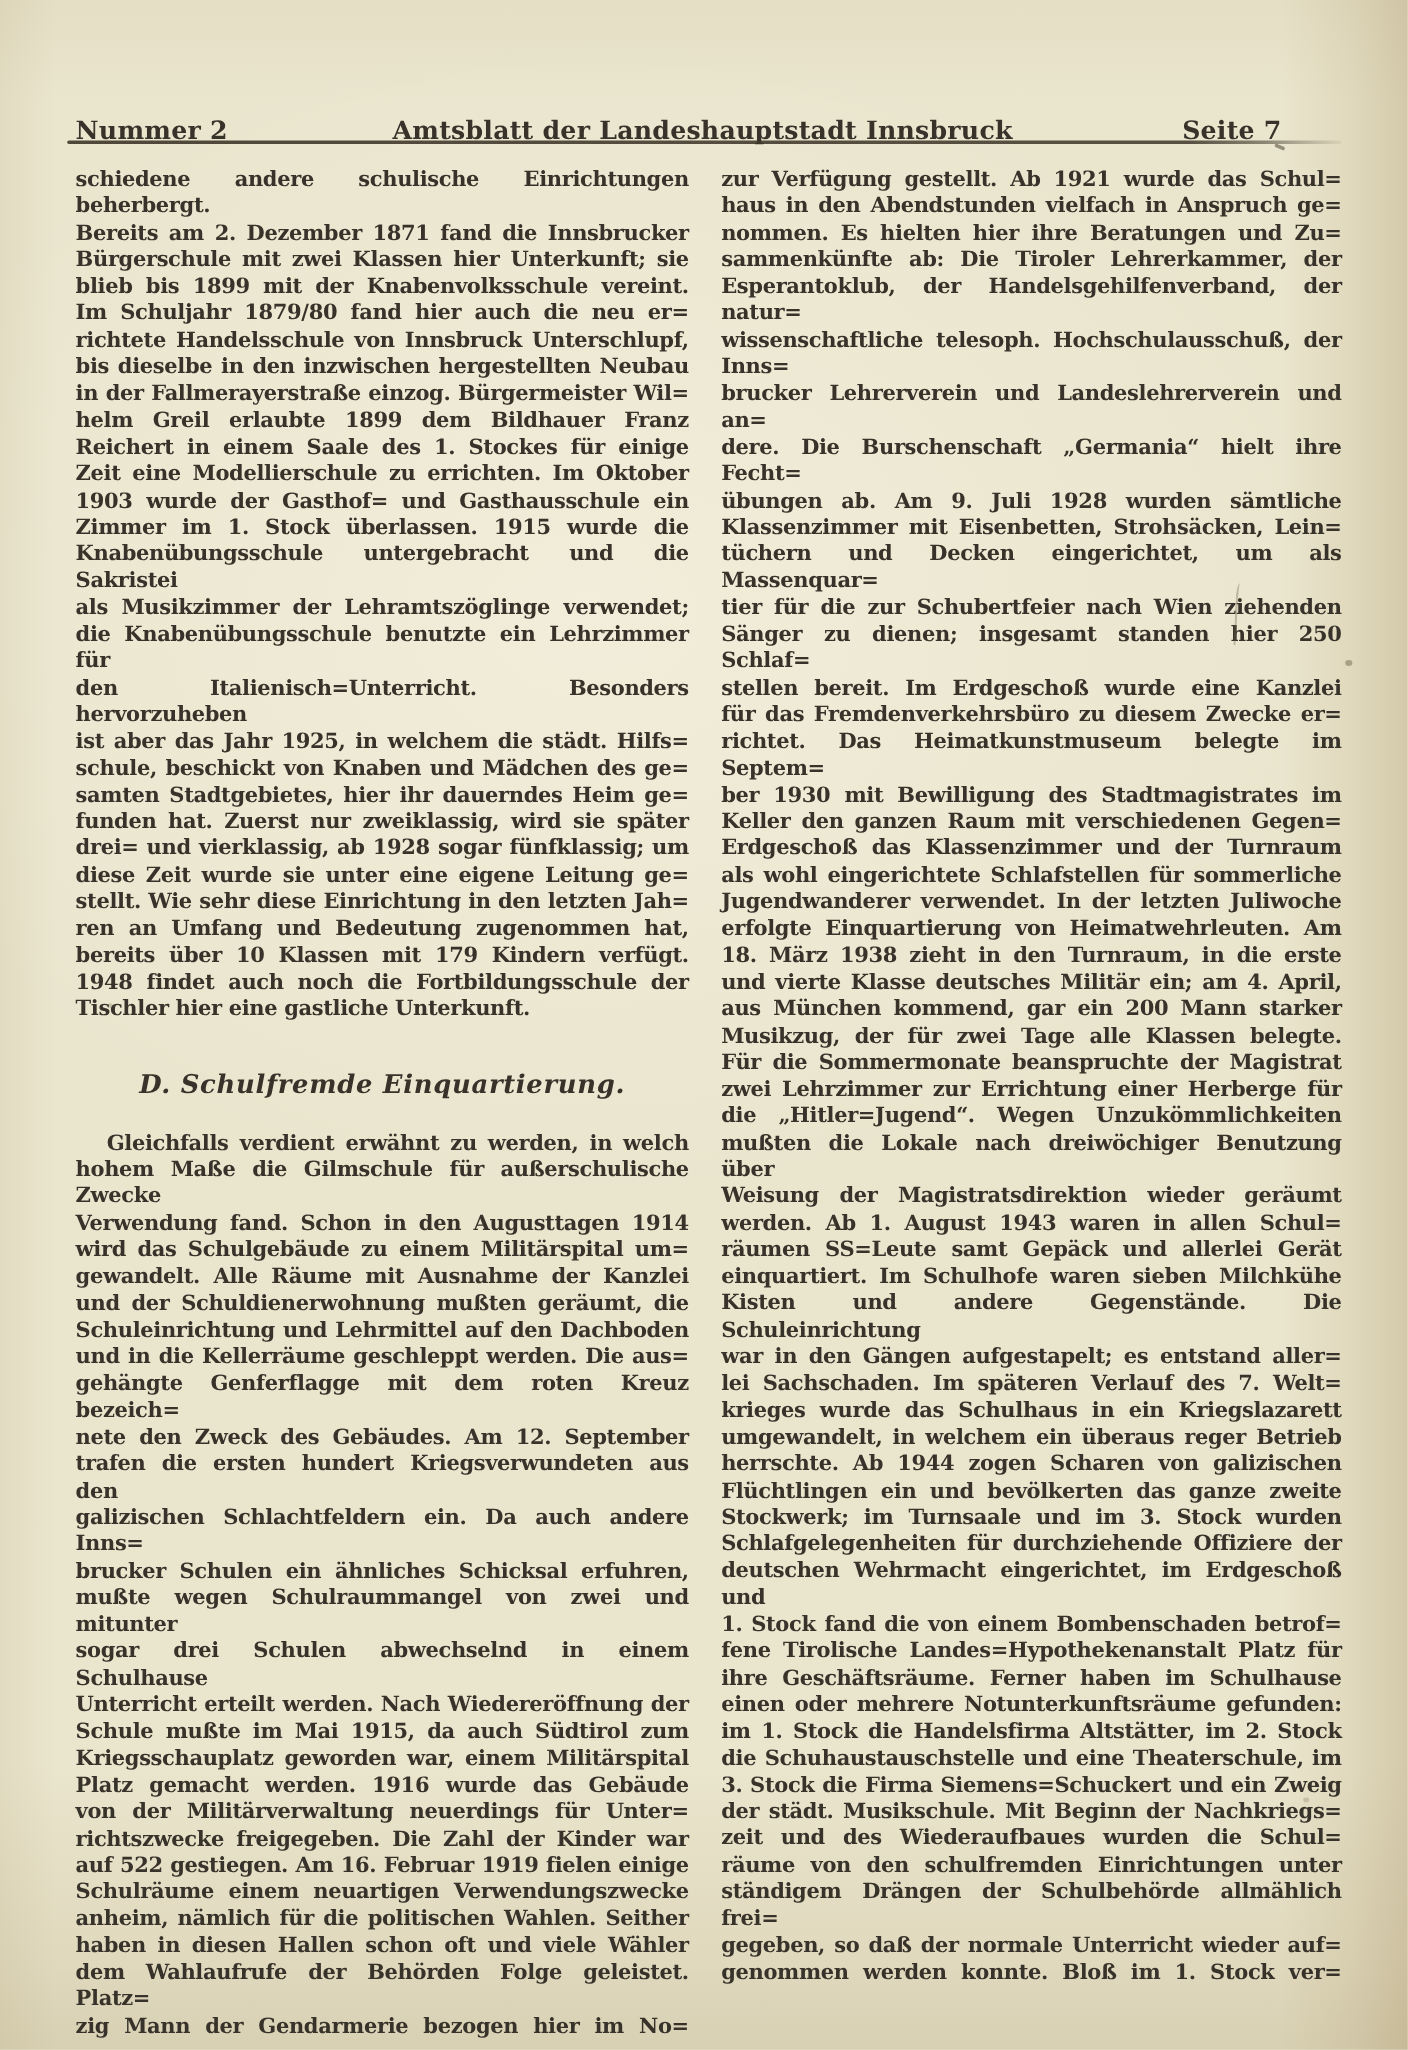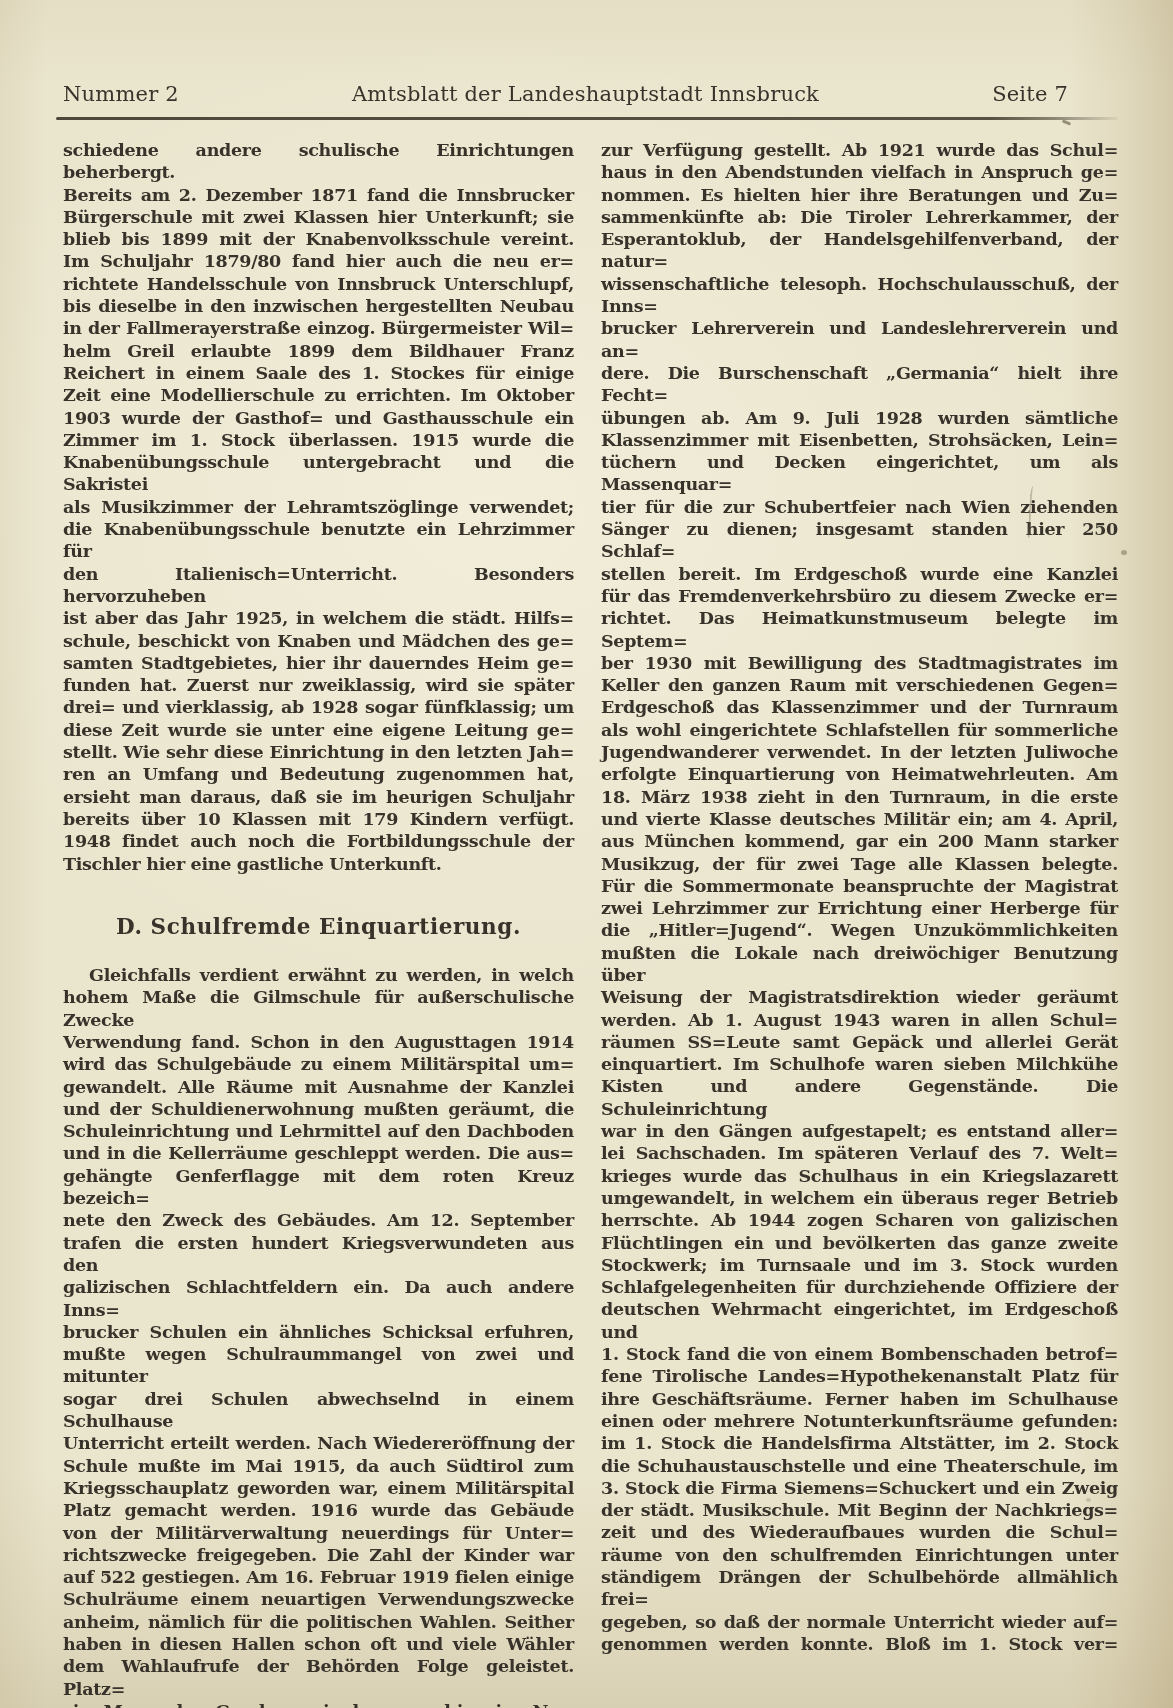--- a/index.html
+++ b/index.html
@@ -12,22 +12,22 @@
     position:relative;width:1173px;height:1708px;
     color:var(--ink,#37322a);
     background:
       radial-gradient(ellipse 900px 700px at 42% 30%, rgba(255,253,242,0.35), rgba(255,253,242,0) 70%),
       linear-gradient(to right, rgba(124,98,44,0.07), rgba(124,98,44,0) 4%, rgba(124,98,44,0) 91%, rgba(139,110,52,0.10) 96%, rgba(133,104,48,0.22) 100%),
       linear-gradient(to bottom, rgba(124,98,44,0.05), rgba(124,98,44,0) 5%, rgba(124,98,44,0) 86%, rgba(133,104,48,0.10) 96%, rgba(124,98,44,0.16) 100%),
       var(--paper,#eae5cd);
   }
   
   .header{
-    position:absolute;top:82px;left:63px;right:105px;height:30px;
-    font-size:21px;font-weight:normal;letter-spacing:0.2px;
+    position:absolute;top:96px;left:63px;right:105px;height:30px;
+    font-size:21px;font-weight:bold;letter-spacing:0.2px;
   }
   .header .issue{position:absolute;left:0;top:0;}
   .header .masthead{position:absolute;left:0;right:-40px;top:0;text-align:center;}
   .header .pageno{position:absolute;right:0;top:0;text-align:center;}
   .rule{
     position:absolute;top:117px;left:56px;width:1062px;height:3px;
     background:linear-gradient(to right, rgba(62,55,42,0.9) 0%, rgba(62,55,42,0.85) 88%, rgba(62,55,42,0.55) 94%, rgba(62,55,42,0.05) 100%);
     border-radius:2px;
   }
   .rule-tick{
@@ -43,21 +43,21 @@
   .col.left{left:63px;width:511px;}
   .col.right{left:601px;width:517px;}
   .line{
     text-align:justify;text-align-last:justify;
     white-space:normal;
   }
   .para.flush-last .line:last-child{text-align-last:left;}
   .para.indent .line:first-child{text-indent:26px;}
   .heading{
     margin:41px 0 26px 0;text-align:center;text-align-last:center;
-    font-size:21.5px;letter-spacing:0.6px;
+    font-size:21.5px;letter-spacing:0.6px;font-style:italic;
   }
   
   .speck{position:absolute;border-radius:50%;background:rgba(104,92,68,0.45);}
   .speck.s1{left:1121px;top:550px;width:6px;height:5px;}
   .speck.s2{left:90px;top:836px;width:4px;height:4px;background:rgba(120,108,84,0.3);}
   .speck.s3{left:1086px;top:1498px;width:5px;height:4px;background:rgba(120,108,84,0.28);}
   .speck.s4{left:862px;top:816px;width:4px;height:4px;background:rgba(120,108,84,0.25);}
   .scratch{
     position:absolute;left:1029px;top:486px;width:4px;height:52px;
     border-left:2px solid rgba(110,98,74,0.35);border-radius:50% 50% 0 0/30% 30% 0 0;
@@ -98,21 +98,20 @@
         <div class="line">die Knabenübungsschule benutzte ein Lehrzimmer für</div>
         <div class="line">den Italienisch=Unterricht. Besonders hervorzuheben</div>
         <div class="line">ist aber das Jahr 1925, in welchem die städt. Hilfs=</div>
         <div class="line">schule, beschickt von Knaben und Mädchen des ge=</div>
         <div class="line">samten Stadtgebietes, hier ihr dauerndes Heim ge=</div>
         <div class="line">funden hat. Zuerst nur zweiklassig, wird sie später</div>
         <div class="line">drei= und vierklassig, ab 1928 sogar fünfklassig; um</div>
         <div class="line">diese Zeit wurde sie unter eine eigene Leitung ge=</div>
         <div class="line">stellt. Wie sehr diese Einrichtung in den letzten Jah=</div>
         <div class="line">ren an Umfang und Bedeutung zugenommen hat,</div>
-        <div class="line">ersieht man daraus, daß sie im heurigen Schuljahr</div>
         <div class="line">bereits über 10 Klassen mit 179 Kindern verfügt.</div>
         <div class="line">1948 findet auch noch die Fortbildungsschule der</div>
         <div class="line">Tischler hier eine gastliche Unterkunft.</div>
       </div>
       <div class="heading">D. Schulfremde Einquartierung.</div>
       <div class="para indent">
         <div class="line">Gleichfalls verdient erwähnt zu werden, in welch</div>
         <div class="line">hohem Maße die Gilmschule für außerschulische Zwecke</div>
         <div class="line">Verwendung fand. Schon in den Augusttagen 1914</div>
         <div class="line">wird das Schulgebäude zu einem Militärspital um=</div>

